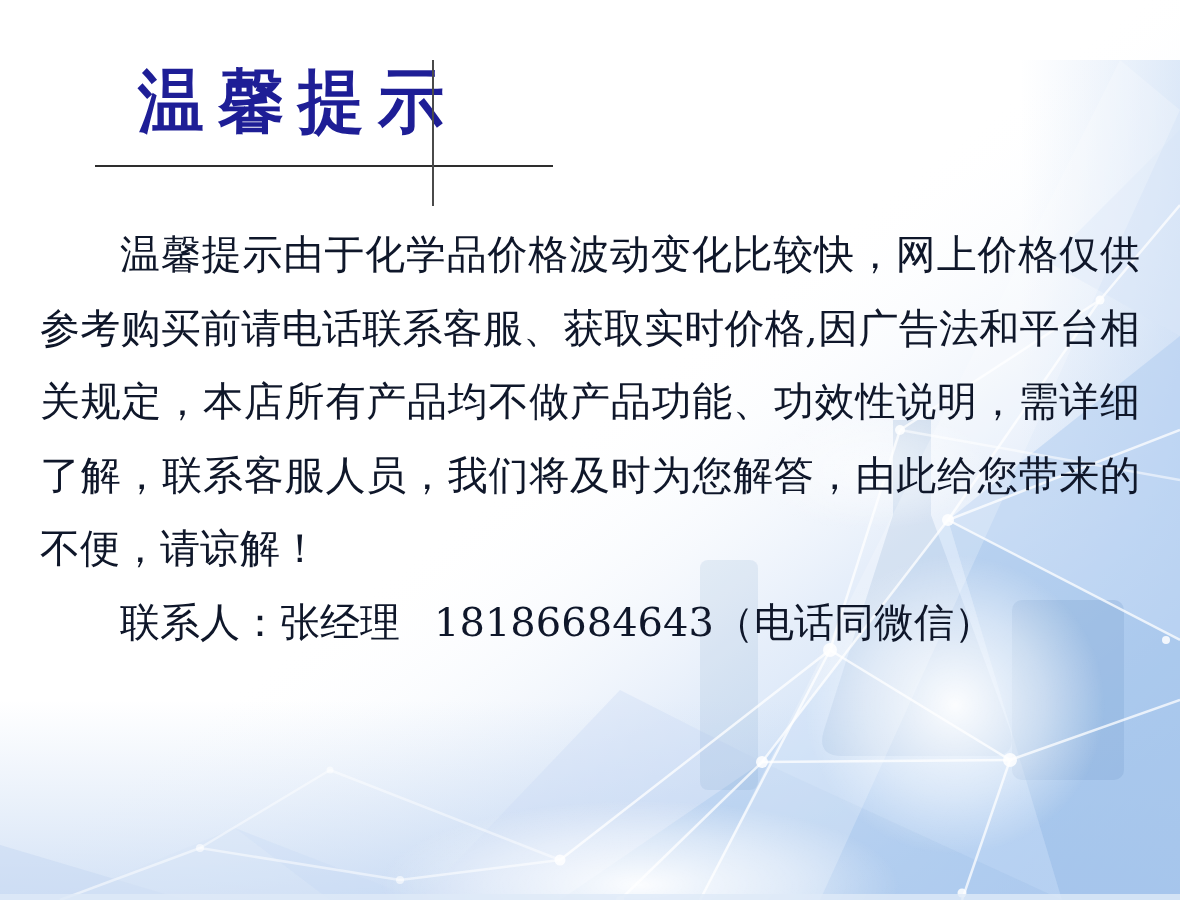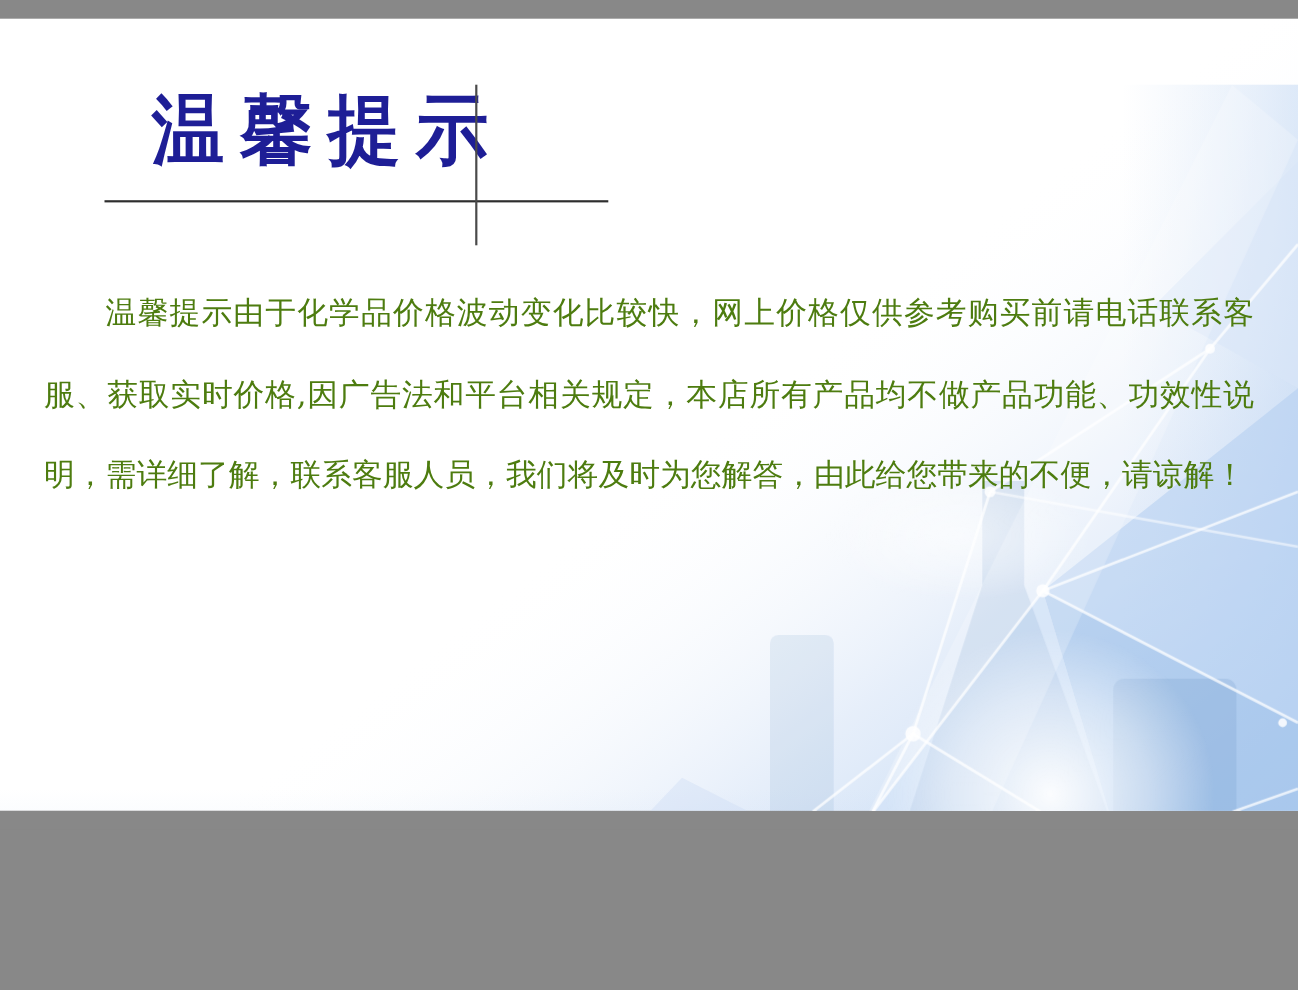--- a/index.html
+++ b/index.html
@@ -1,19 +1,19 @@
 <!DOCTYPE html>
 <html><head>
 <meta charset="utf-8">
 <style>
   html,body{margin:0;padding:0;background:#888;}
   .canvas{
     position:relative;
-    width:1180px;height:720px;
-    margin:17px auto;
+    width:1180px;height:900px;
+    margin:0 auto;
     background:#ffffff;
     overflow:hidden;
     font-family:"DejaVu Serif","Liberation Serif",serif;
   }
   .bg-svg{position:absolute;left:0;top:0;width:1180px;height:900px;z-index:0;}
   
   .title-block{position:absolute;left:0;top:0;width:600px;height:220px;z-index:2;}
   .page-title{
     position:absolute;left:138px;top:62px;margin:0;
     font-size:66px;line-height:1.2;font-weight:900;
@@ -24,22 +24,22 @@
   .title-underline{
     position:absolute;left:95px;top:165px;width:458px;height:2px;
     background:#2e2e2e;
   }
   .title-divider{
     position:absolute;left:432px;top:60px;width:2px;height:146px;
     background:#4a4a4a;
   }
   
   .notice-body{
-    position:absolute;left:40px;top:231px;width:1100px;z-index:2;
-    font-size:28px;line-height:73.5px;color:#4d7c0f;
+    position:absolute;left:40px;top:218px;width:1100px;z-index:2;
+    font-size:40px;line-height:73.5px;color:#0f172a;
     text-align:justify;
   }
   .notice-body p{margin:0;padding:0;text-indent:2em;}
   .contact-line{
     margin:0;text-indent:0;text-align:left;
     white-space:nowrap;
   }
   .contact-line .phone{margin-left:34px;}
 </style>
 </head>
@@ -142,15 +142,16 @@
   </svg>
 
   <div class="title-block">
     <h1 class="page-title">温馨提示</h1>
     <div class="title-underline"></div>
     <div class="title-divider"></div>
   </div>
 
   <div class="notice-body">
     <p>温馨提示由于化学品价格波动变化比较快，网上价格仅供参考购买前请电话联系客服、获取实时价格,因广告法和平台相关规定，本店所有产品均不做产品功能、功效性说明，需详细了解，联系客服人员，我们将及时为您解答，由此给您带来的不便，请谅解！</p>
+    <p class="contact-line"><span>联系人：</span><span>张经理</span><span class="phone">18186684643</span><span>（电话同微信）</span></p>
   </div>
 
 </div>
 
 </body></html>

